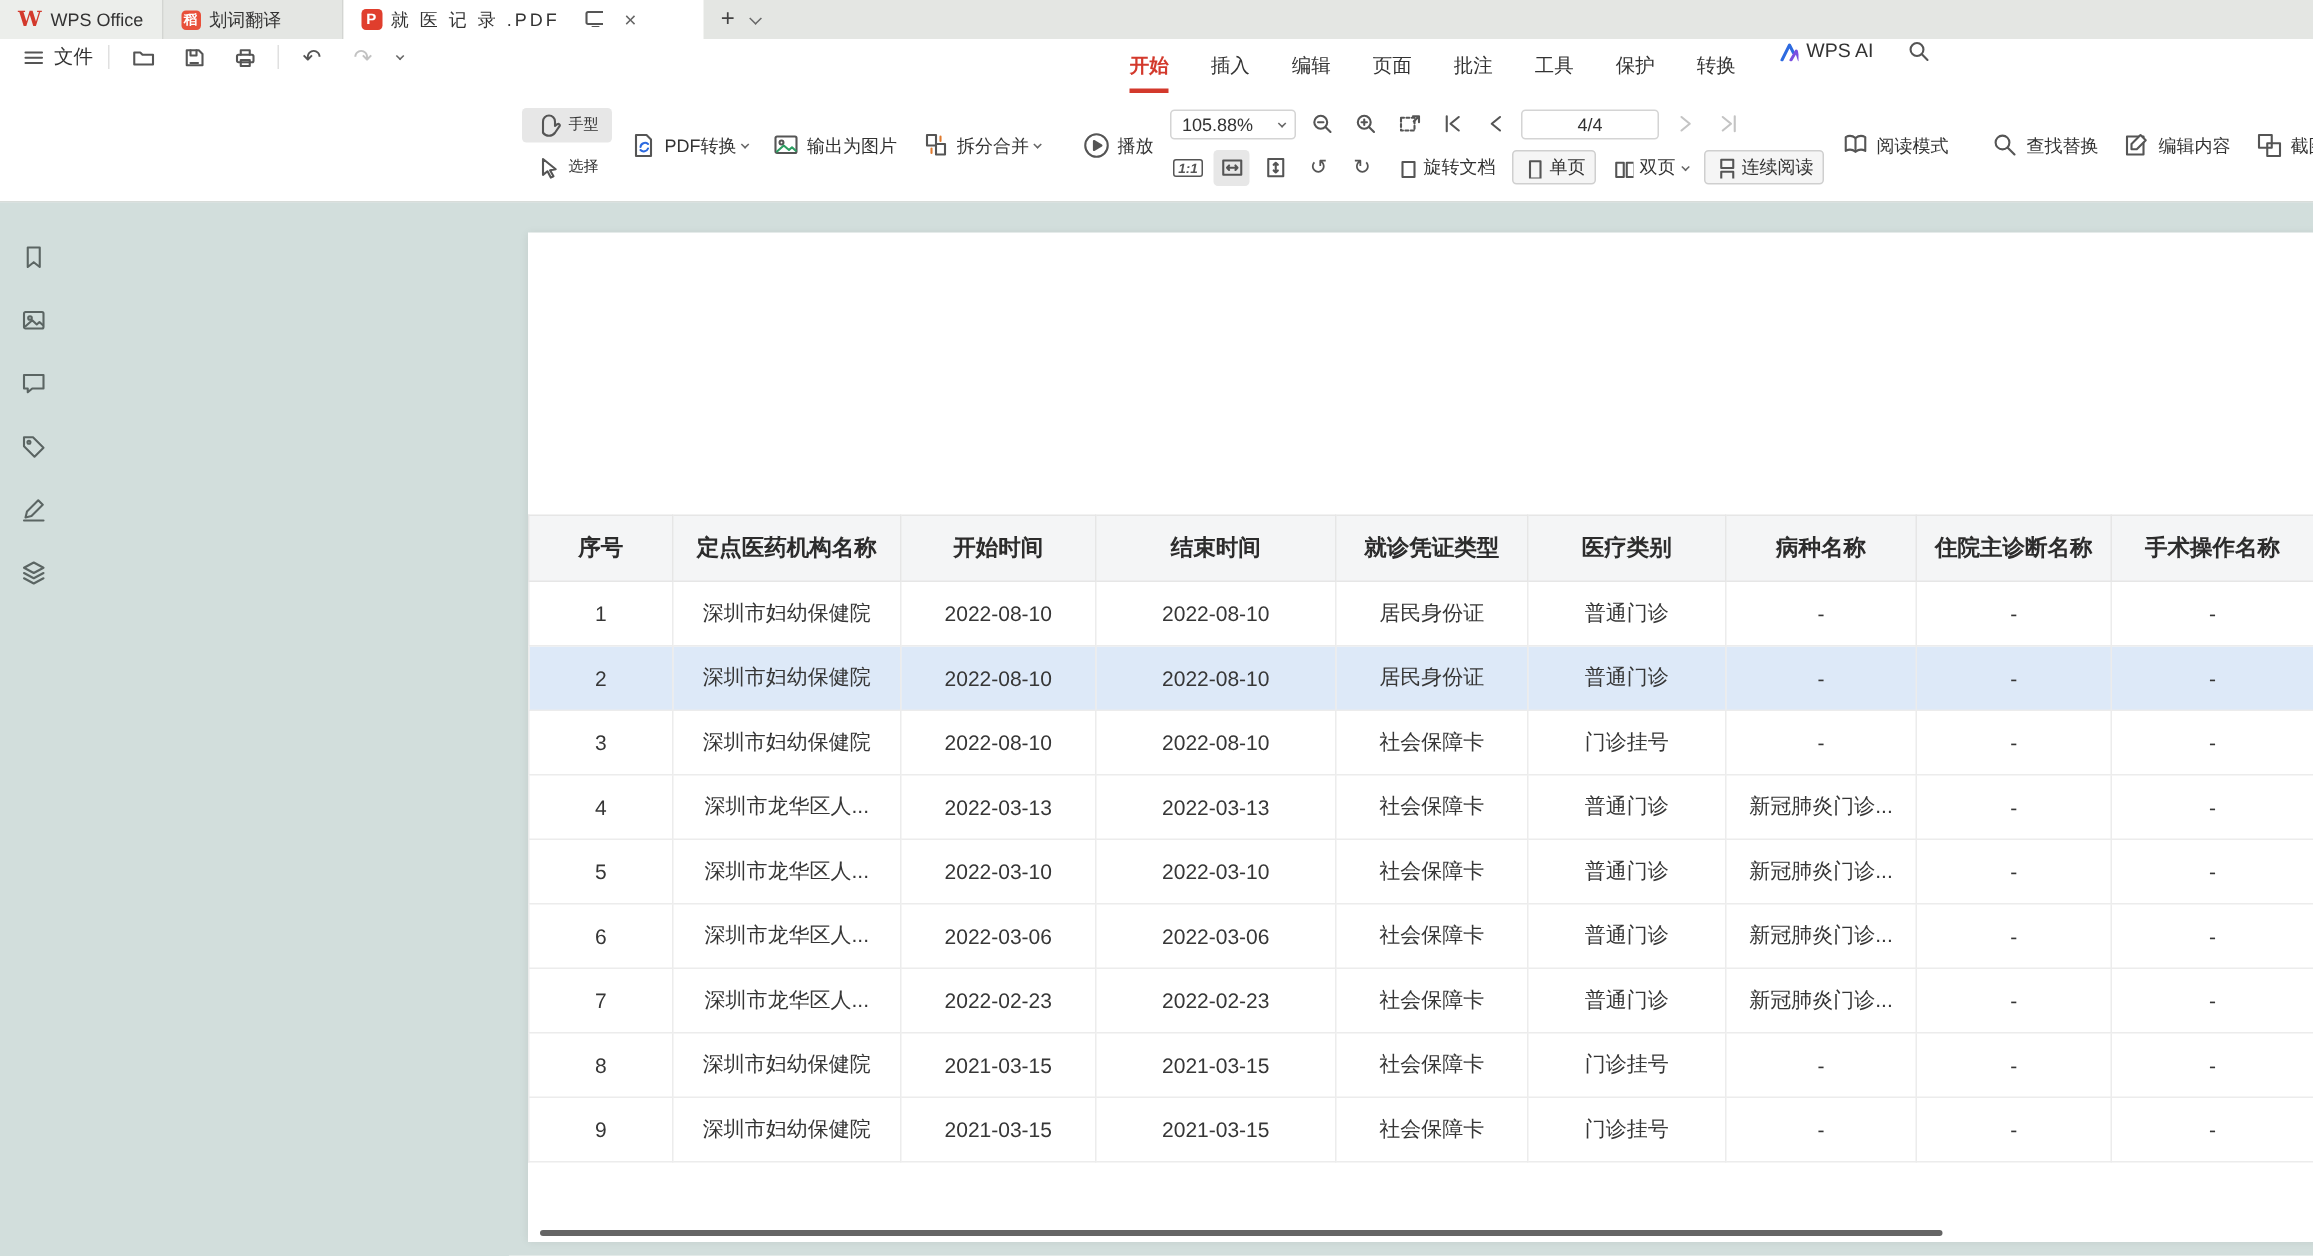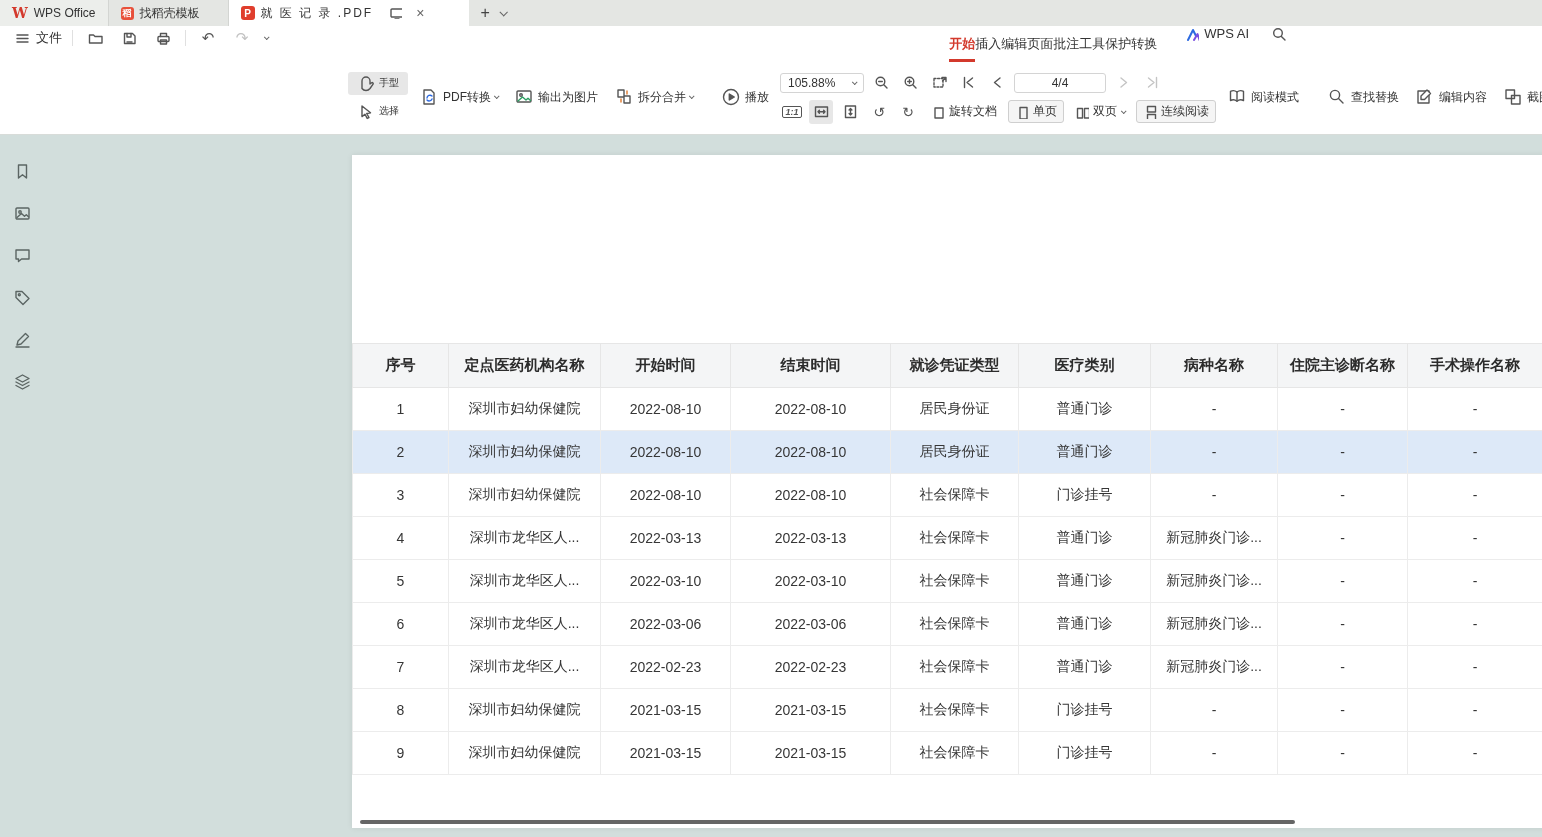--- a/index.html
+++ b/index.html
@@ -26,21 +26,21 @@
   .chev.sm { width:4px; height:4px; }
 
   
   .menubar { height:36px; background:#fff; display:flex; align-items:flex-start; padding:0 14px; font-size:13px; }
   .mb-left { display:flex; align-items:center; gap:10px; }
   .filebtn { display:flex; align-items:center; gap:5px; cursor:pointer; }
   .vsep { width:1px; height:16px; background:#e0e0e0; }
   .mb-ic { width:24px; height:24px; display:flex; align-items:center; justify-content:center; cursor:pointer; border-radius:3px; }
   .undo { font-size:15px; color:#555; }
   .redo { font-size:15px; color:#c2c2c2; }
-  .menu-tabs { display:flex; align-items:center; margin-left:auto; height:100%; }
+  .menu-tabs { display:flex; align-items:center; gap:28px; margin-left:auto; height:100%; }
   .mtab { display:flex; align-items:center; height:100%; position:relative; cursor:pointer; white-space:nowrap; }
   .mtab.active { color:#d3392c; font-weight:bold; }
   .mtab.active::after { content:""; position:absolute; left:0; right:0; bottom:0; height:3px; background:#d3392c; }
   .ai-btn { display:flex; align-items:center; gap:5px; margin-left:28px; cursor:pointer; white-space:nowrap; }
   .mb-search { margin-left:22px; margin-right:240px; cursor:pointer; }
 
   
   .toolbar { height:73px; background:#fff; border-bottom:1px solid #d8dcd9; display:flex; align-items:center; gap:6px; padding:6px 6px 8px 348px; overflow:hidden; }
   .stack { display:flex; flex-direction:column; gap:5px; }
   .modebtn { display:flex; align-items:center; gap:5px; font-size:10px; padding:3px 9px; border-radius:3px; cursor:pointer; white-space:nowrap; }
@@ -79,21 +79,21 @@
 </head>
 <body>
 
 <div class="tabbar">
   <div class="wtab home">
     <span class="logo-w">W</span>
     <span class="label">WPS Office</span>
   </div>
   <div class="wtab tpl">
     <span class="tpl-ic">稻</span>
-    <span class="label">找稻壳模板</span>
+    <span class="label">划词翻译</span>
   </div>
   <div class="wtab active">
     <span class="pdf-ic">P</span>
     <span class="label">就 医 记 录 .PDF</span>
     <span class="tab-mini">
       <svg class="ic" style="width:13px;height:13px">
           <rect x="2" y="3" width="12" height="8" rx="1"></rect>
           <path d="M6 13h4"></path>
         </svg>
     </span>

